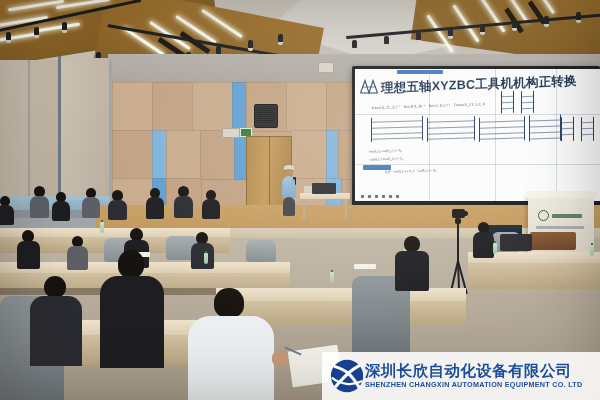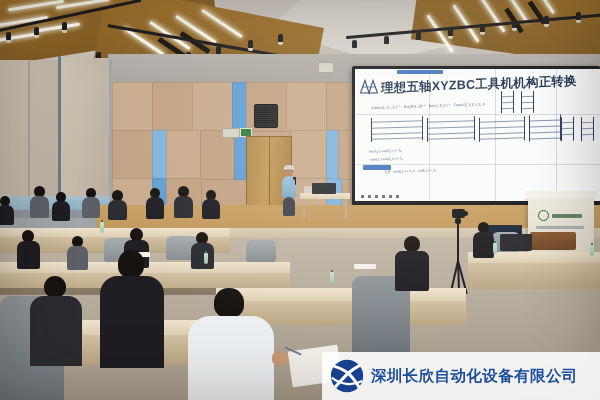--- a/index.html
+++ b/index.html
@@ -129,21 +129,21 @@
   .laptop-base{background:#c9ccd0;}
 
   .bottle{position:absolute;width:4px;height:11px;border-radius:1px 1px 2px 2px;
     background:linear-gradient(#cfe6d4,#9fc9ab);opacity:.95;}
   .bottle:after{content:"";position:absolute;left:1px;top:-2px;width:2px;height:2px;background:#2f7a4a;}
   .bag{position:absolute;background:linear-gradient(#8a5a33,#6f4626);border-radius:2px;}
   .paper{position:absolute;background:#f3f1ea;border-radius:1px;}
 
   
   #watermark{left:322px;top:352px;width:278px;height:48px;
-    background:rgba(255,255,255,.88);display:flex;align-items:center;gap:7px;
+    background:rgba(255,255,255,.88);display:flex;align-items:center;gap:1px;
     padding-left:8px;box-sizing:border-box;}
   #wm-logo{width:34px;height:34px;flex:0 0 34px;position:relative;}
   #wm-text{display:flex;flex-direction:column;justify-content:center;}
   #wm-cn{font-size:15.5px;font-weight:bold;color:#1b4f9c;letter-spacing:.4px;line-height:1.05;}
   #wm-en{font-size:7.2px;font-weight:bold;color:#1b4f9c;letter-spacing:.28px;
     line-height:1.2;margin-top:2px;}
 
   
   #glow{left:0;top:0;width:600px;height:400px;pointer-events:none;
     background:radial-gradient(ellipse at 62% 30%,rgba(255,250,230,.16),rgba(0,0,0,0) 58%);}
@@ -502,16 +502,17 @@
     <div id="wm-logo">
       <svg viewBox="0 0 40 40" width="34" height="34">
         <circle cx="20" cy="20" r="19" fill="#16418f"></circle>
         <path d="M6 9 C20 13, 26 20, 34 33" stroke="#ffffff" stroke-width="3.6" fill="none" stroke-linecap="round"></path>
         <path d="M34 8 C22 14, 16 22, 7 32" stroke="#ffffff" stroke-width="3.6" fill="none" stroke-linecap="round"></path>
         <path d="M2 22 C12 30, 26 32, 38 26" stroke="#ffffff" stroke-width="2.6" fill="none"></path>
       </svg>
     </div>
     <div id="wm-text">
       <div id="wm-cn">深圳长欣自动化设备有限公司</div>
+      <div id="wm-en">SHENZHEN CHANGXIN AUTOMATION EQUIPMENT CO. LTD</div>
     </div>
   </div>
 
 </div>
 
 </body></html>

